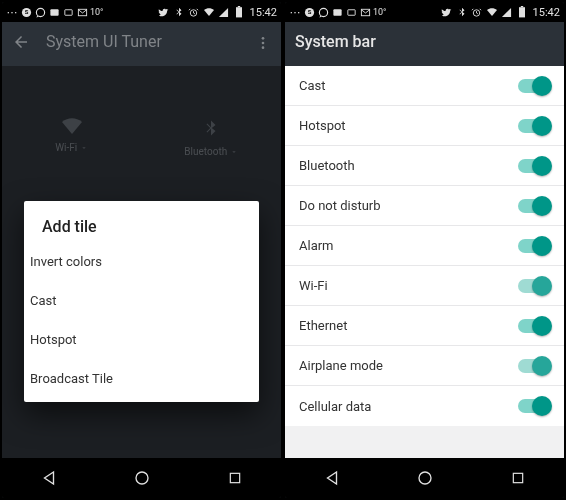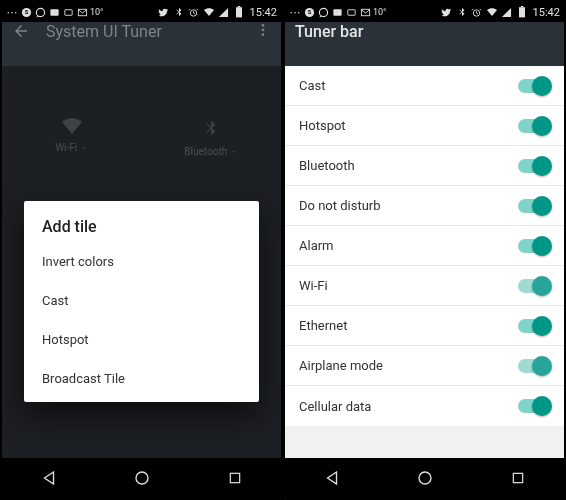--- a/index.html
+++ b/index.html
@@ -4,34 +4,34 @@
 <style>
   * { box-sizing: border-box; margin: 0; padding: 0; }
   body { font-family: Roboto, "Helvetica Neue", Arial, sans-serif; background: #000; }
   .stage { width: 566px; height: 500px; background: #000; display: flex; gap: 4px; padding: 2px 2px; }
   .phone { flex: 1; position: relative; background: #1c1f23; border-radius: 2px; overflow: hidden; display: flex; flex-direction: column; }
   .phone.light .content-area { background: #f1f1f2; }
   .status-bar { height: 20px; background: #000; display: flex; align-items: center; color: #e0e0e0; font-size: 10px; padding: 0 4px; }
   .status-left { display: flex; gap: 2px; align-items: center; }
   .status-right { margin-left: auto; display: flex; gap: 3px; align-items: center; }
   .sicon { width: 12px; height: 12px; display: inline-flex; align-items: center; justify-content: center; font-size: 11px; line-height: 1; }
-  .app-bar { height: 44px; background: #2b3138; display: flex; align-items: flex-start; padding: 0 10px; color: #e6e6e6; }
+  .app-bar { height: 44px; background: #2b3138; display: flex; align-items: flex-end; padding: 15px 10px; color: #e6e6e6; }
   .app-bar.dimmed { color: #808488; }
   .app-bar .title { font-size: 16px; font-weight: 400; }
   .back-btn { margin-right: 16px; display:flex; align-items:center; }
   .overflow { margin-left: auto; display:flex; align-items:center; }
   .content-area { flex: 1; position: relative; background: #1c1f23; overflow: hidden; }
   .qs-tiles { display: flex; justify-content: space-around; padding-top: 50px; opacity: 0.35; }
   .qs-tile { width: 80px; display: flex; flex-direction: column; align-items: center; gap: 6px; color: #9fa3a8; font-size: 10px; }
   .qs-tile .qicon { font-size: 22px; }
   .qs-cap { display: flex; align-items: center; }
   .add-tile-faint { position: absolute; left: 0; right: 0; text-align: center; color: #4a4f55; font-size: 12px; top: 315px; }
   .dialog { position: absolute; left: 22px; right: 22px; top: 135px; background: #fff; border-radius: 2px; box-shadow: 0 12px 30px rgba(0,0,0,0.6); padding: 16px 0 4px; }
   .dialog-title { font-size: 16px; font-weight: 500; color: #222; padding: 0 18px 6px; }
-  .dialog-item { font-size: 13px; color: #333; padding: 12px 18px; }
+  .dialog-item { font-size: 13px; color: #333; padding: 12px 6px; }
   .nav-bar { height: 40px; background: #000; display: flex; align-items: center; justify-content: space-around; }
   .nav-btn { width: 22px; height: 22px; display: flex; align-items: center; justify-content: center; }
 
   .list { background: #fff; }
   .row { display: flex; align-items: center; height: 40px; padding: 0 14px; border-bottom: 1px solid #e7e7e9; }
   .row:last-child { border-bottom: none; }
   .row-label { font-size: 13px; color: #333; }
   .toggle { margin-left: auto; width: 32px; height: 14px; border-radius: 8px; background: #7fd4c9; position: relative; }
   .toggle::after { content: ""; position: absolute; right: -2px; top: -3px; width: 20px; height: 20px; background: #009688; border-radius: 50%; box-shadow: 0 1px 2px rgba(0,0,0,0.3); }
   .toggle.light { background: #9fdbd3; }
@@ -254,21 +254,21 @@
         <span class="sicon">
             <svg width="8" height="12" viewBox="0 0 12 20">
               <rect x="1" y="2" width="10" height="17" fill="#e0e0e0"></rect>
               <rect x="4" y="0" width="4" height="2" fill="#e0e0e0"></rect>
             </svg>
           </span>
         <span style="font-size:11px;margin-left:2px;">15:42</span>
       </div>
     </div>
     <div class="app-bar">
-      <span class="title" style="font-weight:500;">Tuner bar</span>
+      <span class="title" style="font-weight:500;">System bar</span>
     </div>
     <div class="content-area">
       <div class="list">
         <div class="row">
             <span class="row-label">Cast</span>
             <span class="toggle"></span>
           </div>
         <div class="row">
             <span class="row-label">Hotspot</span>
             <span class="toggle"></span>

